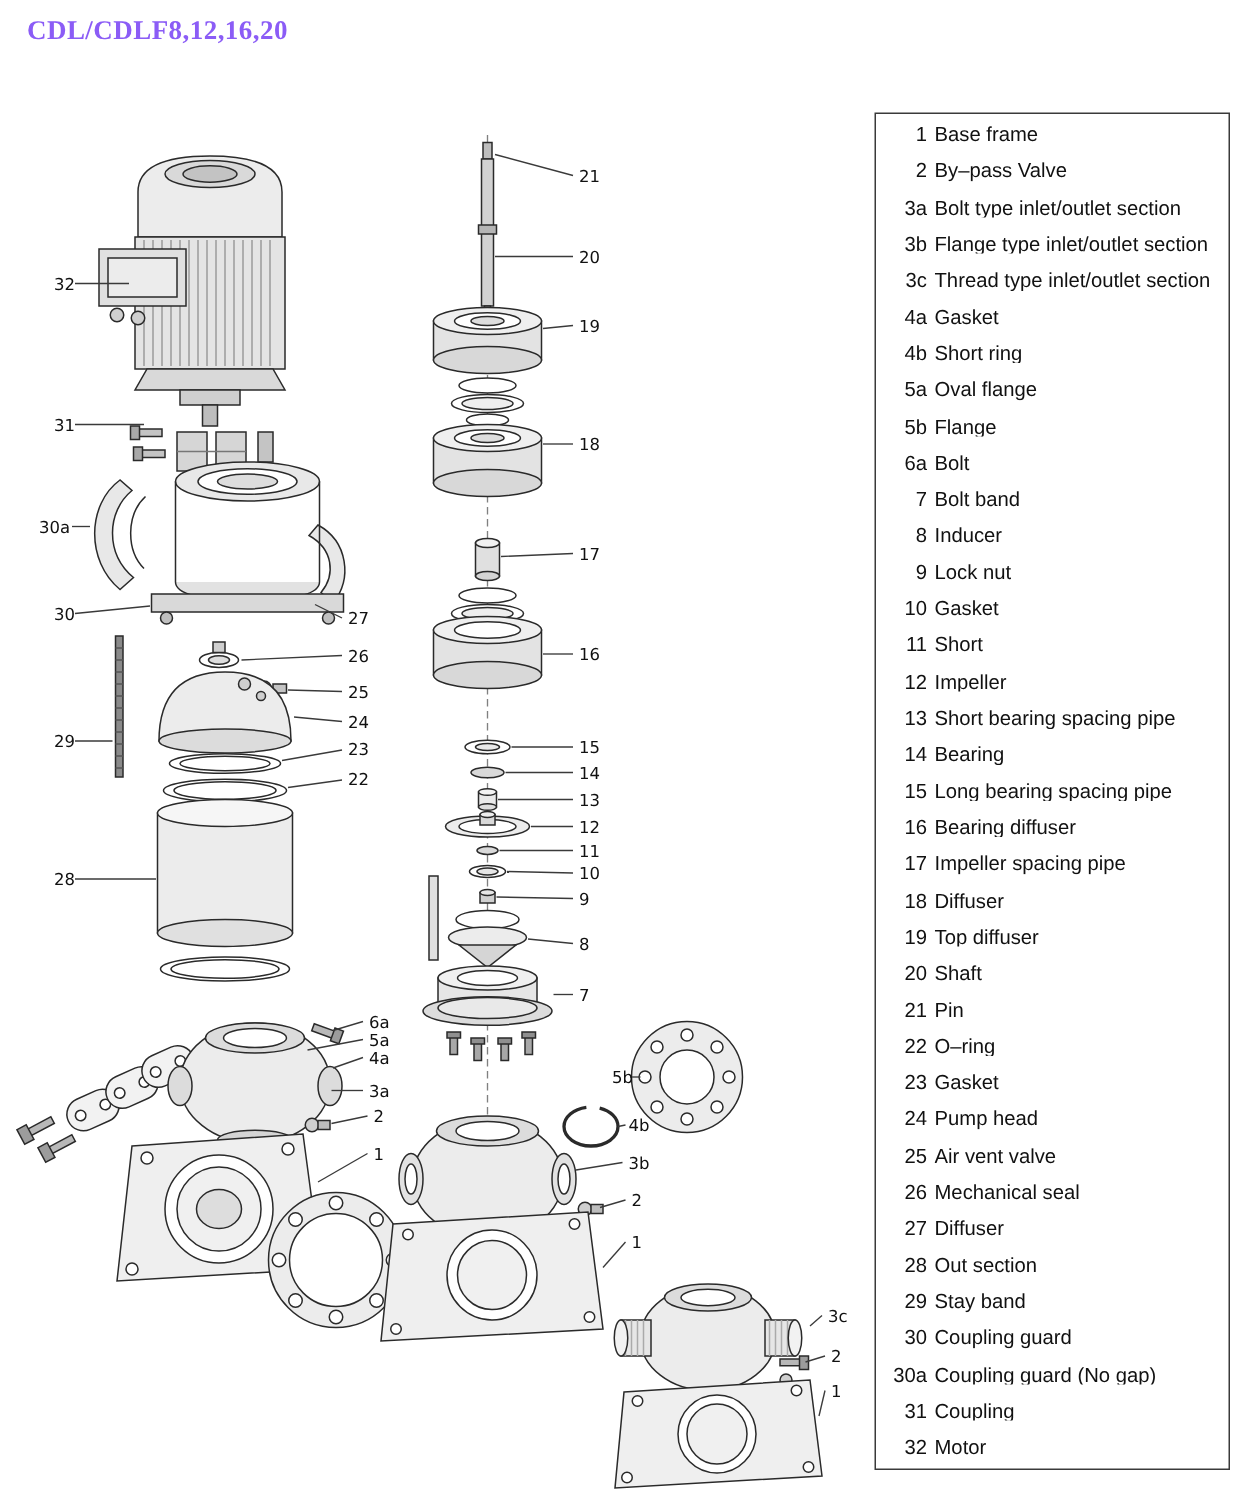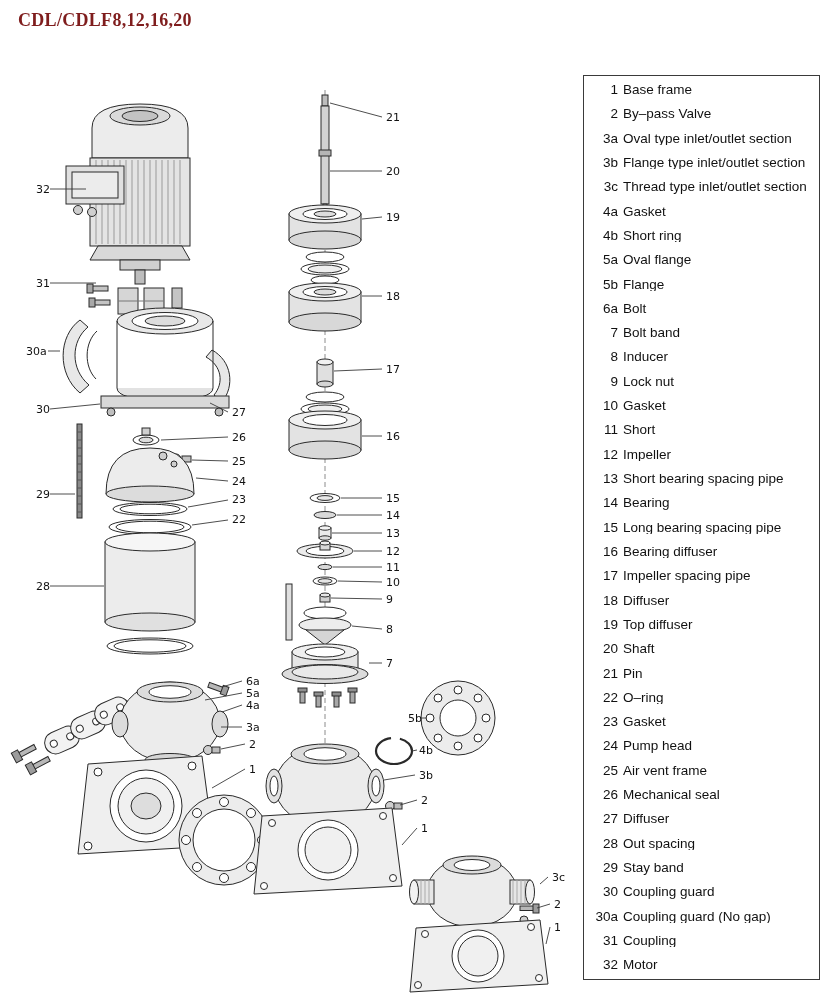--- a/index.html
+++ b/index.html
@@ -3,21 +3,21 @@
 <meta charset="utf-8">
 <style>
   html,body{margin:0;padding:0}
   body{
     width:834px;height:1000px;position:relative;background:#ffffff;
     font-family:"Liberation Sans",sans-serif;overflow:hidden;color:#111;
   }
   .title{
     position:absolute;left:18px;top:10px;
     font-family:"Liberation Serif",serif;font-weight:bold;font-size:18px;
-    letter-spacing:.3px;color:#7f1d1d;
+    letter-spacing:.3px;color:#8b5cf6;
   }
   .parts-list{
     position:absolute;left:583px;top:75px;width:237px;height:905px;
     border:1.5px solid #3a3a3a;box-sizing:border-box;
     padding:7px 4px 7px 4px;background:#fff;
     display:flex;flex-direction:column;justify-content:space-between;
   }
   .part-row{display:flex;align-items:baseline;font-size:13.5px;line-height:1;white-space:nowrap}
   .part-num{width:30px;text-align:right;margin-right:5px;flex:none}
   .part-label{flex:1;overflow:hidden}
@@ -412,21 +412,21 @@
     <div class="part-row">
       <span class="part-num">1</span>
       <span class="part-label">Base frame</span>
     </div>
     <div class="part-row">
       <span class="part-num">2</span>
       <span class="part-label">By–pass Valve</span>
     </div>
     <div class="part-row">
       <span class="part-num">3a</span>
-      <span class="part-label">Oval type inlet/outlet section</span>
+      <span class="part-label">Bolt type inlet/outlet section</span>
     </div>
     <div class="part-row">
       <span class="part-num">3b</span>
       <span class="part-label">Flange type inlet/outlet section</span>
     </div>
     <div class="part-row">
       <span class="part-num">3c</span>
       <span class="part-label">Thread type inlet/outlet section</span>
     </div>
     <div class="part-row">
@@ -516,33 +516,33 @@
     <div class="part-row">
       <span class="part-num">23</span>
       <span class="part-label">Gasket</span>
     </div>
     <div class="part-row">
       <span class="part-num">24</span>
       <span class="part-label">Pump head</span>
     </div>
     <div class="part-row">
       <span class="part-num">25</span>
-      <span class="part-label">Air vent frame</span>
+      <span class="part-label">Air vent valve</span>
     </div>
     <div class="part-row">
       <span class="part-num">26</span>
       <span class="part-label">Mechanical seal</span>
     </div>
     <div class="part-row">
       <span class="part-num">27</span>
       <span class="part-label">Diffuser</span>
     </div>
     <div class="part-row">
       <span class="part-num">28</span>
-      <span class="part-label">Out spacing</span>
+      <span class="part-label">Out section</span>
     </div>
     <div class="part-row">
       <span class="part-num">29</span>
       <span class="part-label">Stay band</span>
     </div>
     <div class="part-row">
       <span class="part-num">30</span>
       <span class="part-label">Coupling guard</span>
     </div>
     <div class="part-row">

